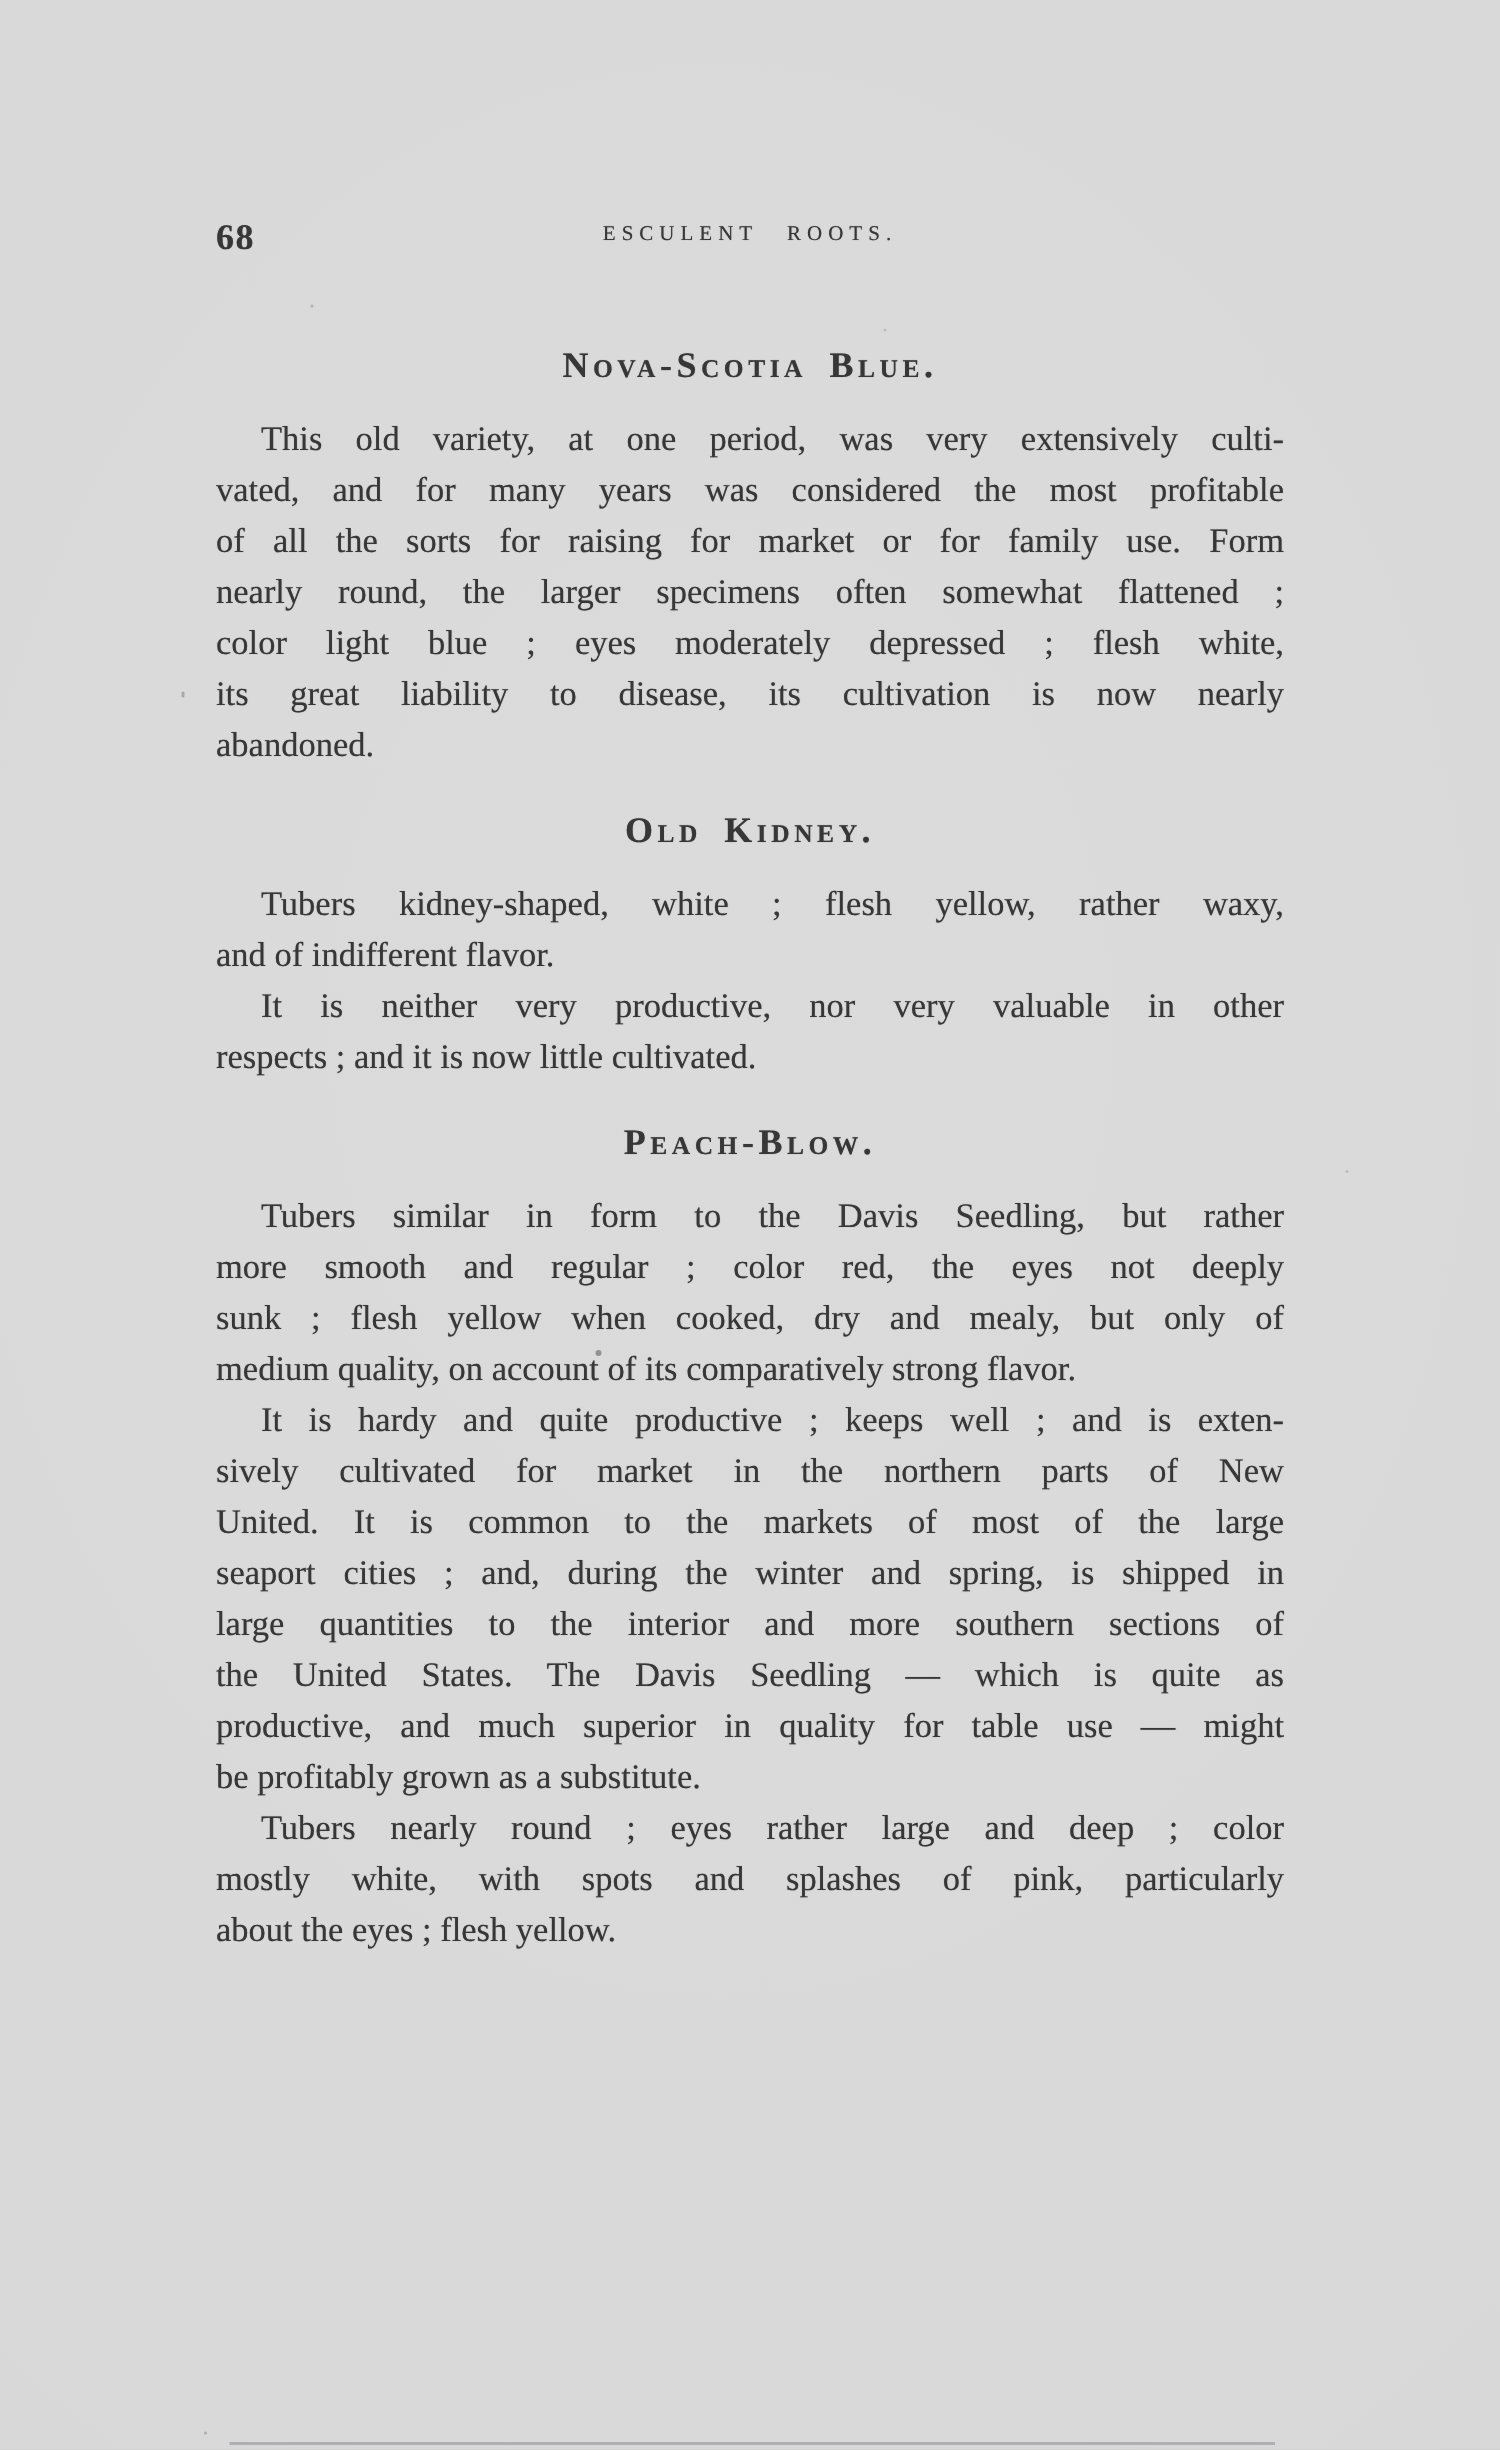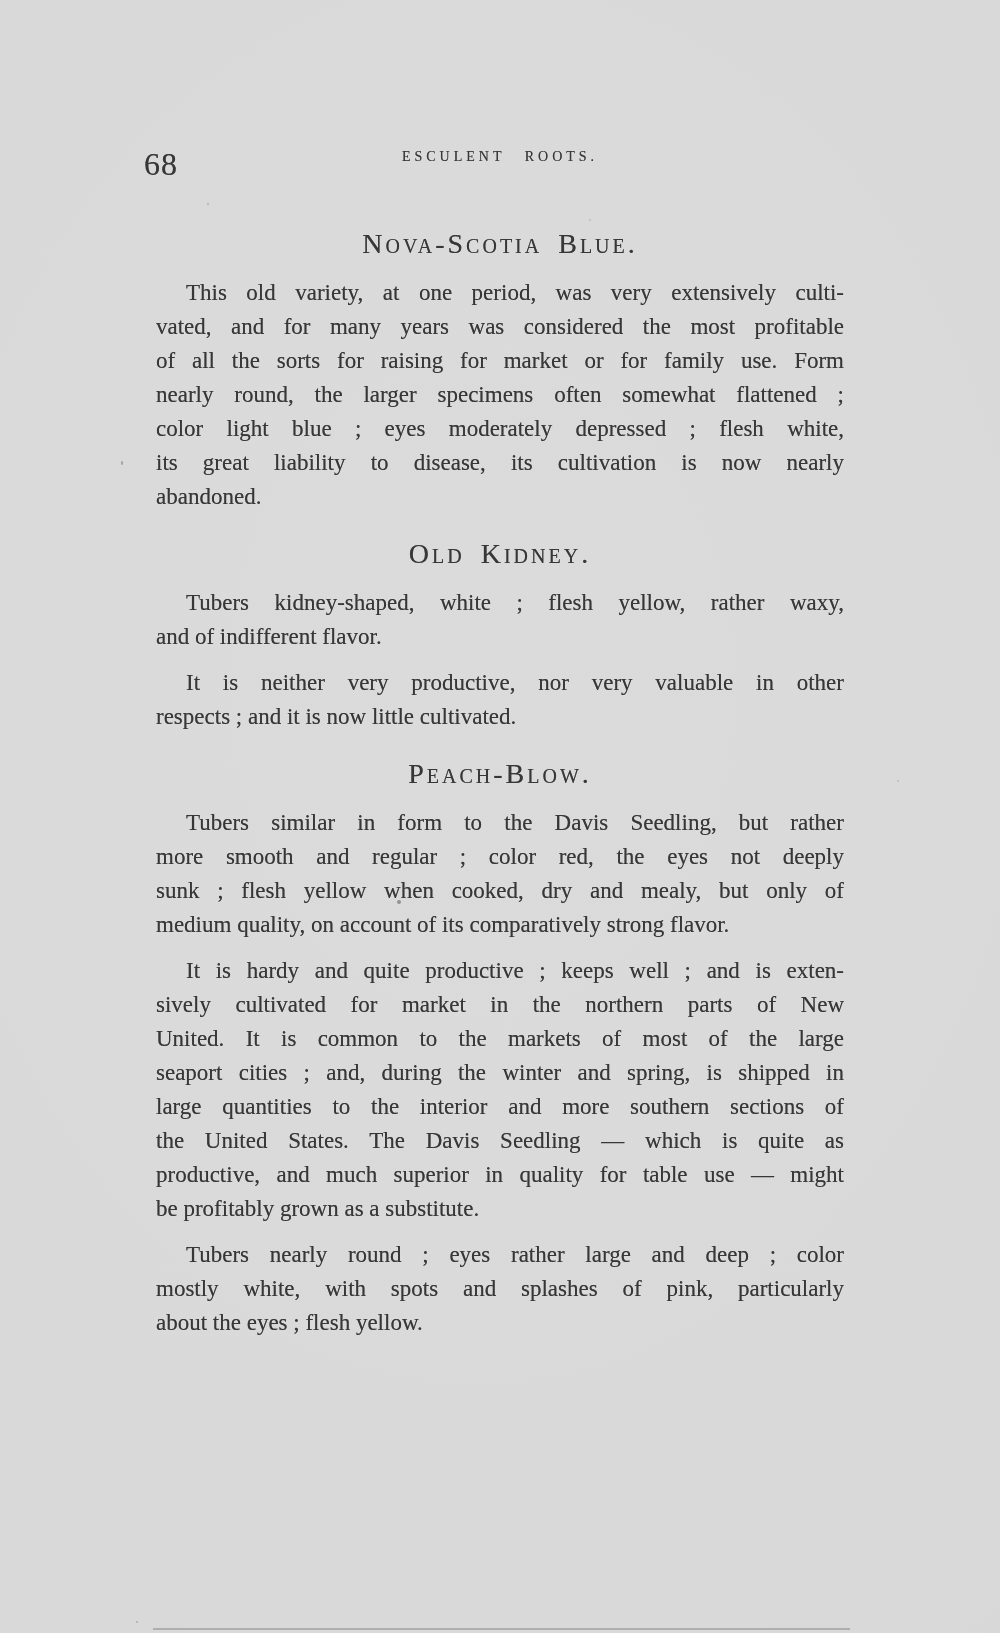--- a/index.html
+++ b/index.html
@@ -25,51 +25,52 @@
     position: absolute;
     top: 146px;
     left: 144px;
     width: 712px;
     height: 26px;
   }
   .pagenum {
     position: absolute;
     left: 0;
     top: 0;
-    font-size: 32px;
+    font-size: 24px;
     letter-spacing: 1px;
+    font-weight: bold;
   }
   .running-head {
     display: block;
     text-align: center;
     font-size: 14px;
     letter-spacing: 4px;
     word-spacing: 12px;
     padding-top: 3px;
   }
 
   .content {
     position: absolute;
     top: 176px;
     left: 144px;
     width: 712px;
   }
   .section-heading {
     text-align: center;
     font-variant: small-caps;
-    font-size: 28px;
+    font-size: 24px;
     letter-spacing: 3px;
     word-spacing: 6px;
     line-height: 28px;
     margin: 26px 0 18px 0;
-    font-weight: 400;
+    font-weight: 700;
   }
   .section:first-child .section-heading { margin-top: 54px; }
 
-  .para { margin: 12px; }
+  .para { margin: 0; }
   .line {
     font-size: 23px;
     line-height: 34px;
     text-align: justify;
     text-align-last: justify;
     white-space: nowrap;
   }
   .line.first { text-indent: 30px; }
   .line.last  { text-align-last: left; white-space: normal; }
 

